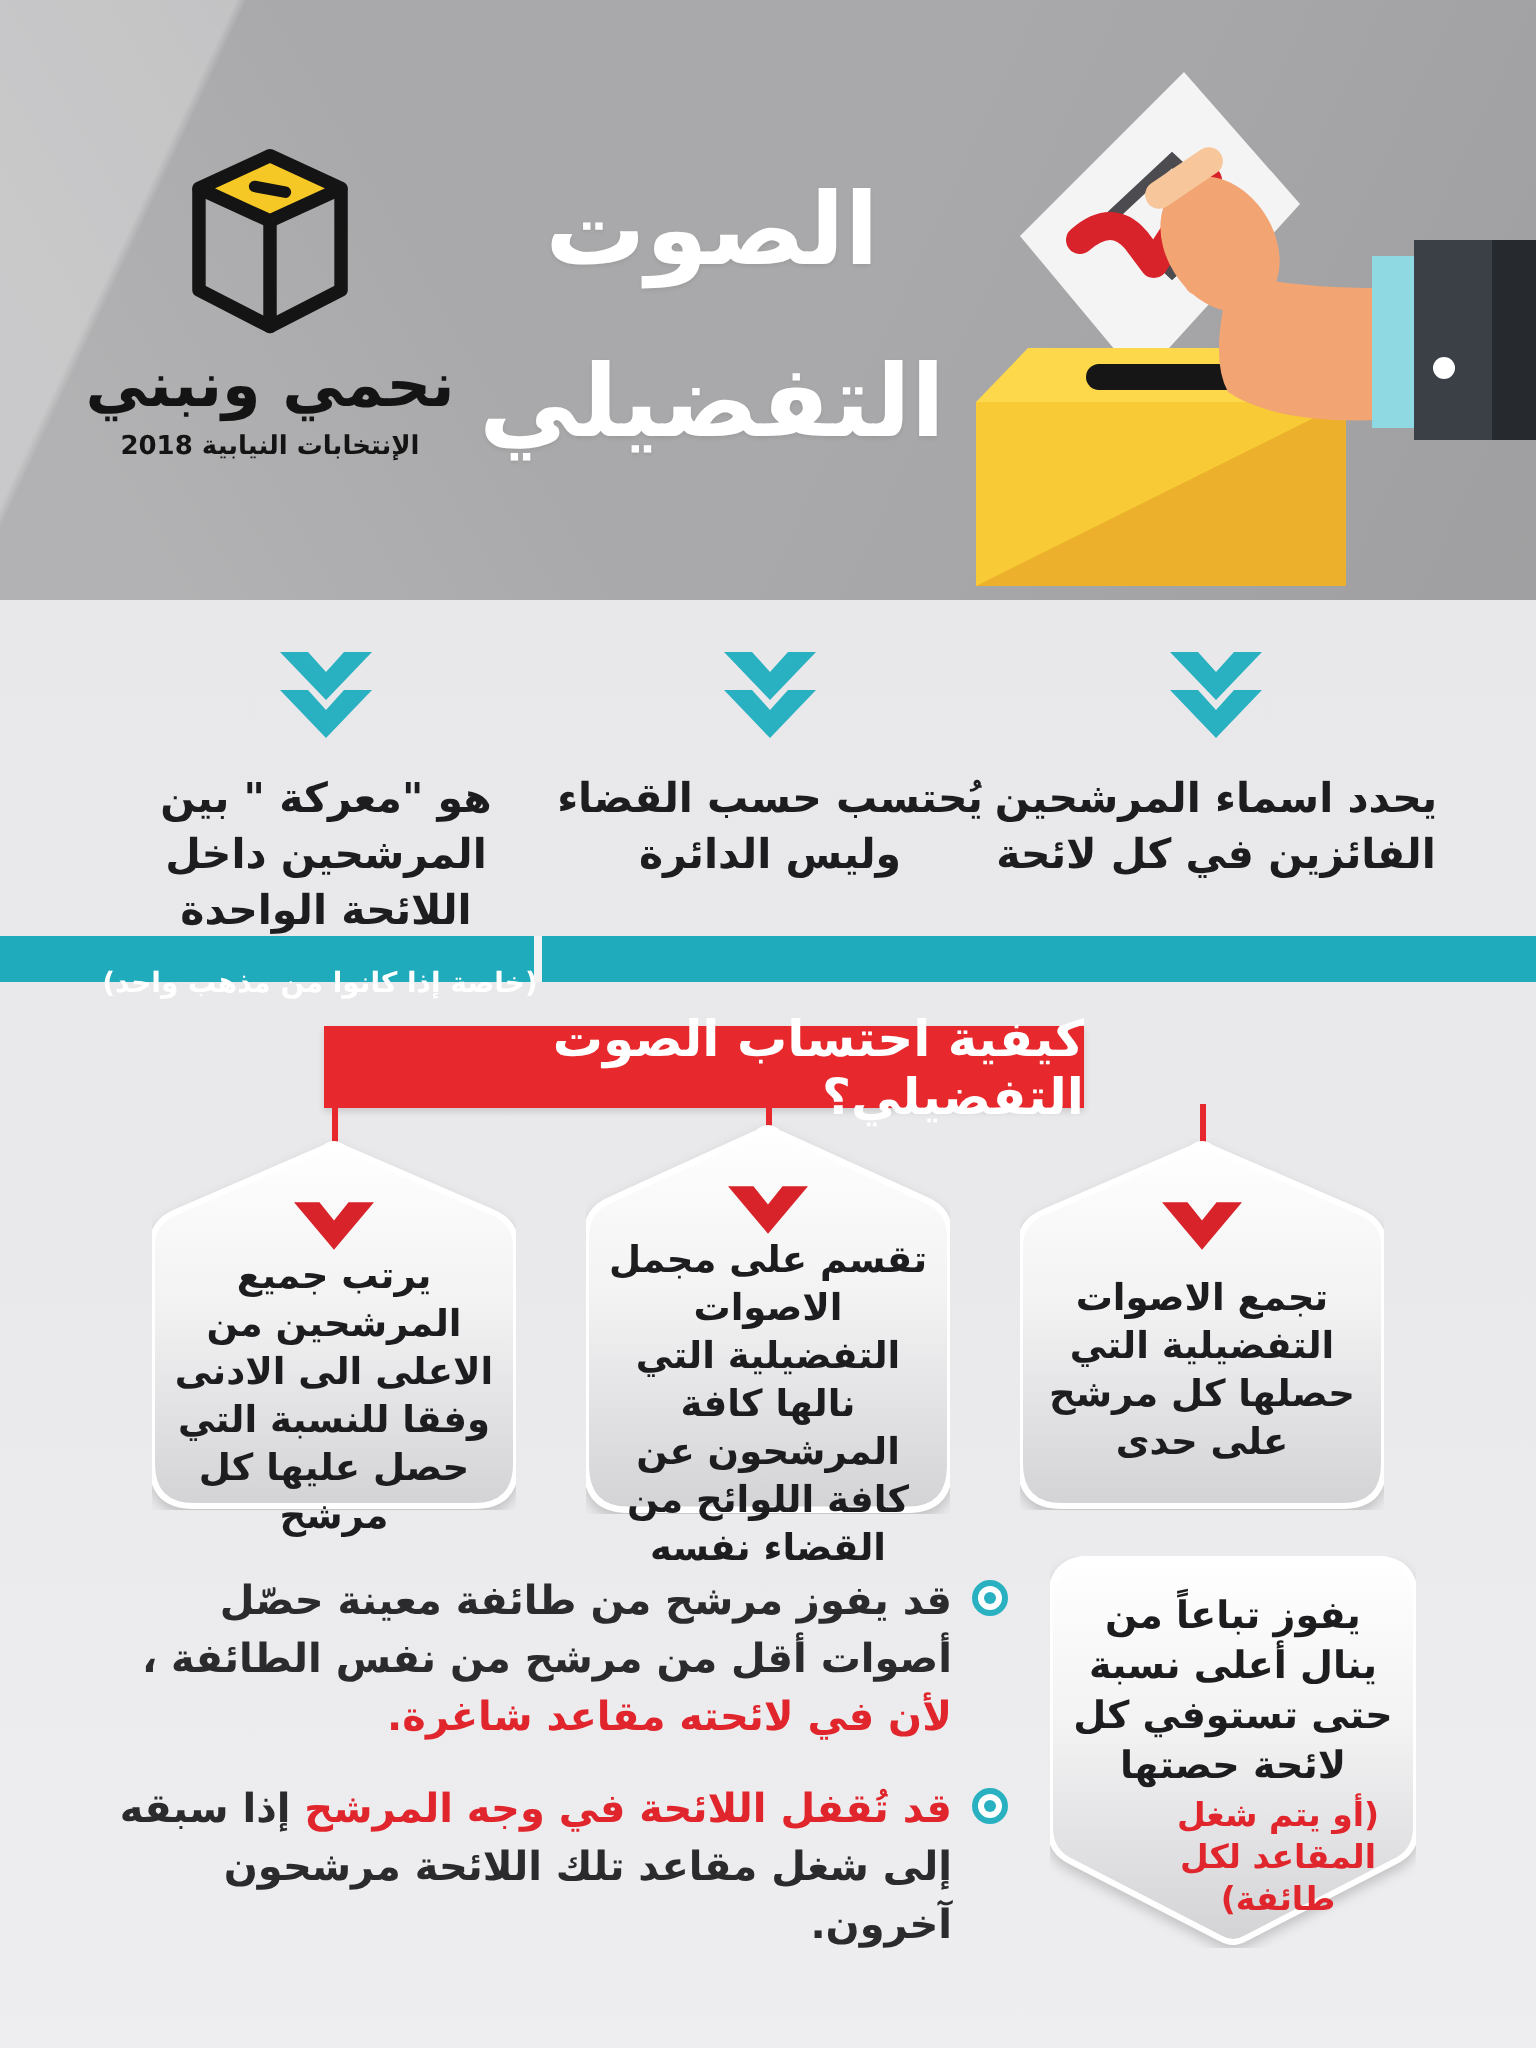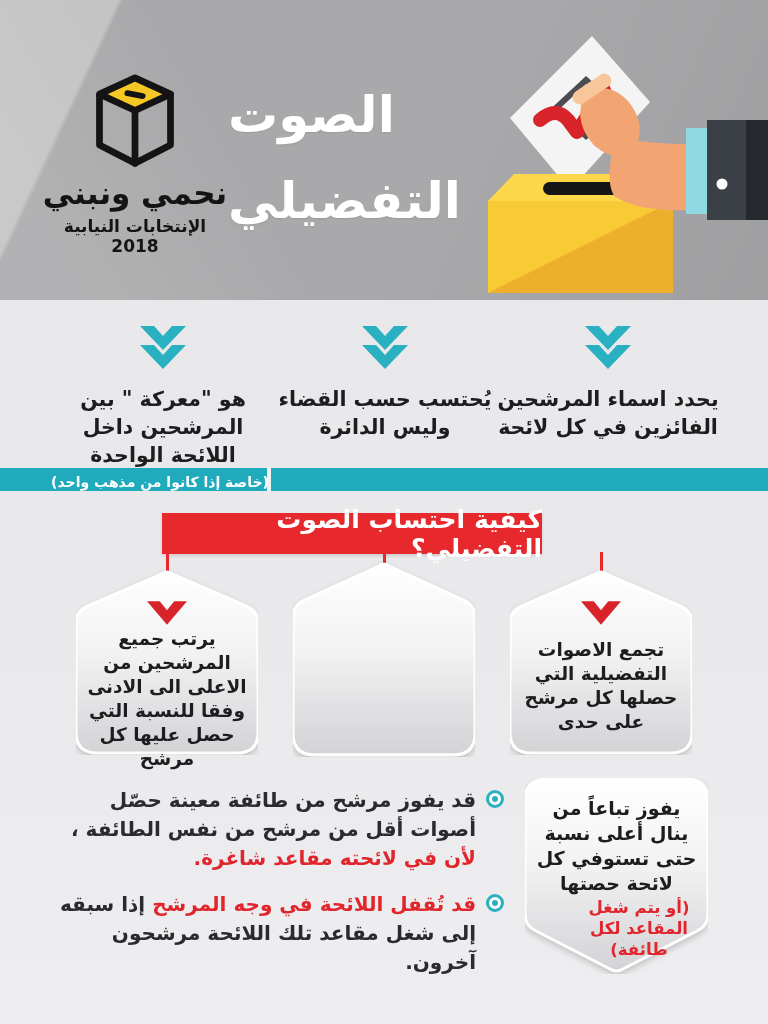--- a/index.html
+++ b/index.html
@@ -16,40 +16,40 @@
     position:absolute; left:0; top:0; width:768px; height:300px;
     background-color:#a9a9ab;
     background-image:
       linear-gradient(295deg, rgba(0,0,0,0.06), rgba(0,0,0,0) 45%),
       linear-gradient(115deg, rgba(255,255,255,0.30) 13%, rgba(255,255,255,0) 13.6%),
       linear-gradient(60deg, rgba(255,255,255,0.10) 10%, rgba(255,255,255,0) 34%);
   }
   .logo { position:absolute; left:40px; top:74px; width:190px; text-align:center; color:#141414; }
   .logo-icon { display:block; margin:0 auto 6px auto; }
   .logo-name { font-size:31px; font-weight:bold; line-height:1.1; }
-  .logo-sub  { font-size:17px; font-weight:bold; margin-top:6px; }
+  .logo-sub  { font-size:13px; font-weight:bold; margin-top:6px; }
   .main-title {
     position:absolute; left:228px; top:72px; width:256px;
-    text-align:left; color:#ffffff; font-weight:bold;
+    text-align:center; color:#ffffff; font-weight:bold;
     font-size:50px; line-height:1.72; direction:rtl;
     text-shadow:0 1px 2px rgba(0,0,0,0.08);
   }
   .illustration { position:absolute; right:0; top:18px; }
 
   
   .intro-col { position:absolute; width:222px; top:326px; text-align:center; }
   .intro-col .chev { display:block; margin:0 auto 16px auto; }
   .intro-text { font-size:20.5px; font-weight:bold; color:#1d1d1f; line-height:1.36; direction:rtl; }
   .col-right  { left:497px; }
   .col-middle { left:274px; }
   .col-left   { left:52px; }
 
   .teal-bar { position:absolute; left:0; top:468px; width:768px; height:23px; background:#1fabbb; }
   .teal-note {
-    position:absolute; left:0; top:2px; width:320px; height:23px;
+    position:absolute; left:0; top:12px; width:320px; height:23px;
     display:flex; align-items:center; justify-content:center;
     color:#ffffff; font-size:14px; font-weight:bold; direction:rtl;
   }
   .teal-divider { position:absolute; left:267px; top:0; width:4px; height:23px; background:#f2f2f3; }
 
   
   .banner {
     position:absolute; left:162px; top:513px; width:380px; height:41px;
     background:#e7282d; color:#ffffff; font-weight:bold; font-size:25px;
     display:flex; align-items:center; justify-content:center; direction:rtl;
@@ -199,20 +199,26 @@
     <svg class="badge-bg" viewBox="0 0 182 186" preserveAspectRatio="none">
       <defs>
           <linearGradient id="g2" x1="0" y1="0" x2="0" y2="1">
         <stop offset="0" stop-color="#ffffff"></stop>
             <stop offset="0.45" stop-color="#f2f2f3"></stop>
             <stop offset="1" stop-color="#d3d3d6"></stop>
       </linearGradient>
         </defs>
       <path d="M86 5 Q91 1 96 5 L170 37 Q182 42 182 54 L182 163 Q182 184 161 184 L21 184 Q0 184 0 163 L0 54 Q0 42 12 37 Z" fill="url(#g2)" stroke="#ffffff" stroke-width="3" style="filter:drop-shadow(0 3px 3px rgba(0,0,0,0.18));"></path>
     </svg>
+    <div class="badge-content">
+      <svg class="red-chev" width="40" height="24" viewBox="0 0 44 26">
+        <polygon points="0,0 14,0 22,10 30,0 44,0 22,26" fill="#d8232a"></polygon>
+      </svg>
+      <div class="badge-text">تقسم على مجمل الاصوات التفضيلية التي نالها كافة المرشحون عن كافة اللوائح من القضاء نفسه</div>
+    </div>
   </div>
 
   <div class="badge badge-3">
     <svg class="badge-bg" viewBox="0 0 182 186" preserveAspectRatio="none">
       <defs>
           <linearGradient id="g3" x1="0" y1="0" x2="0" y2="1">
         <stop offset="0" stop-color="#ffffff"></stop>
             <stop offset="0.45" stop-color="#f2f2f3"></stop>
             <stop offset="1" stop-color="#d3d3d6"></stop>
       </linearGradient>

